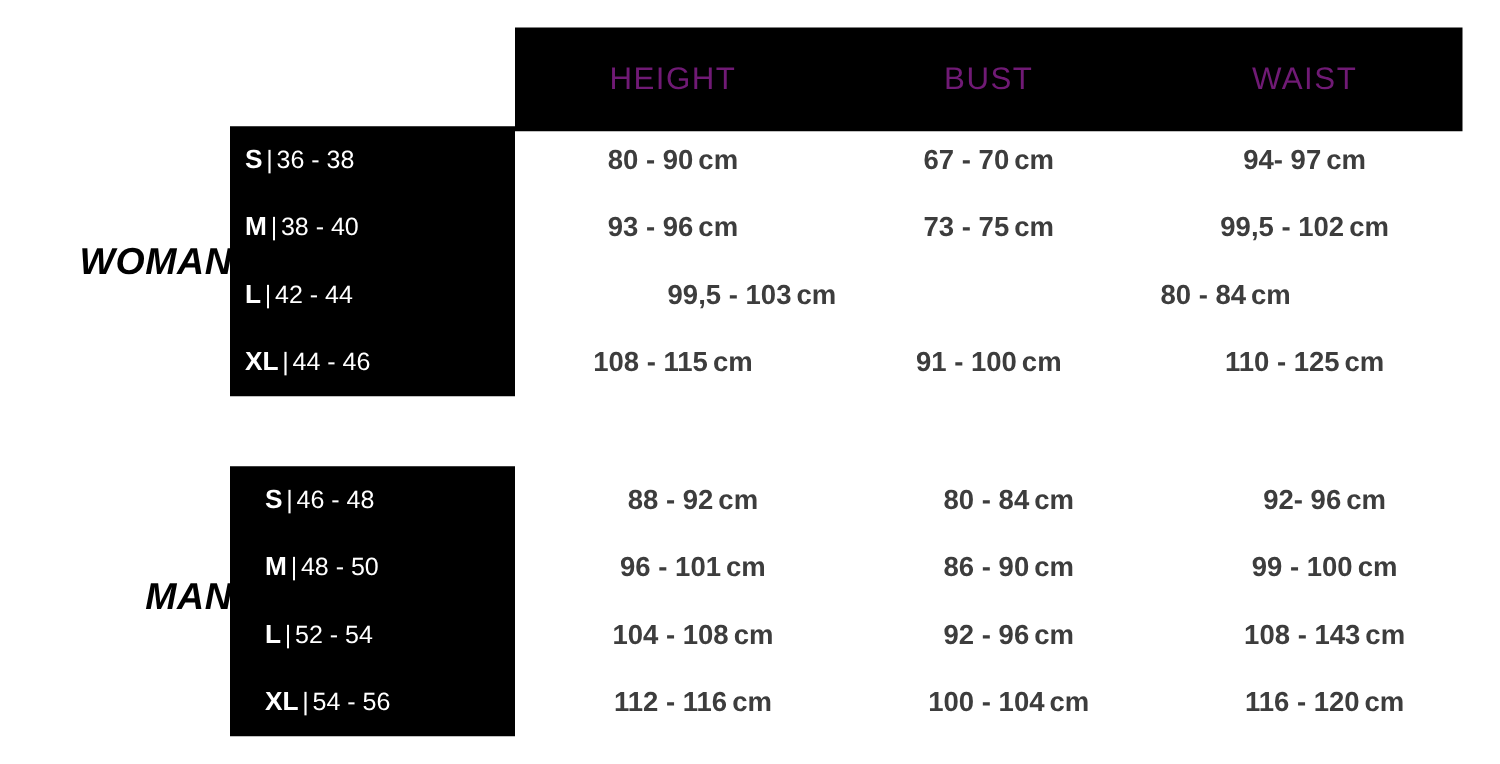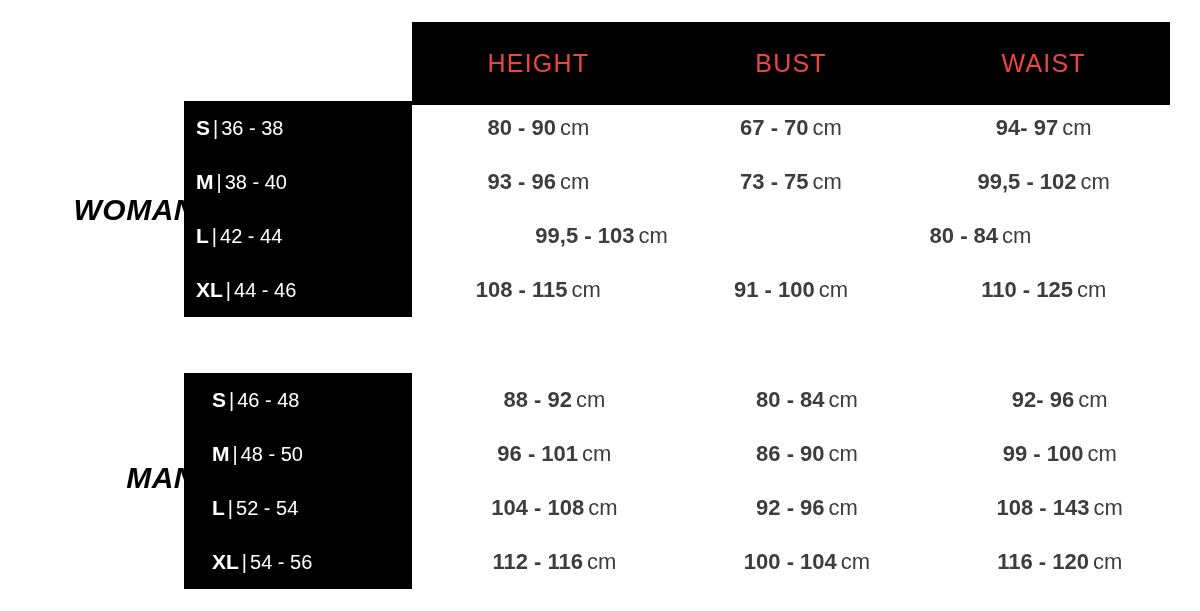--- a/index.html
+++ b/index.html
@@ -45,30 +45,30 @@
     left: 412px;
     top: 22px;
     width: 758px;
     height: 83px;
     display: flex;
     align-items: center;
   }
   .hdr-cell {
     flex: 1 1 0;
     text-align: center;
-    color: #ef4444;
+    color: #701a75;
     font-size: 25px;
     font-weight: 400;
     letter-spacing: 1.2px;
   }
 
   
   .group-label {
     position: absolute;
-    left: 18px;
+    left: 8px;
     width: 178px;
     text-align: right;
     font-size: 30px;
     font-weight: bold;
     font-style: italic;
     color: #000000;
     letter-spacing: 0.5px;
   }
   .group-label.women { top: 193px; }
   .group-label.men   { top: 461px; }
@@ -113,21 +113,21 @@
     flex: 1 1 0;
     text-align: center;
     font-size: 22px;
     color: #3d3d3d;
     white-space: nowrap;
   }
   .cell-meas .v {
     font-weight: bold;
   }
   .cell-meas .u {
-    font-weight: normal;
+    font-weight: bold;
     padding-left: 4px;
     text-align: right;
   }
 </style>
 </head>
 <body>
 
 <div class="sheet">
 
   <div class="hdr-block"></div>

